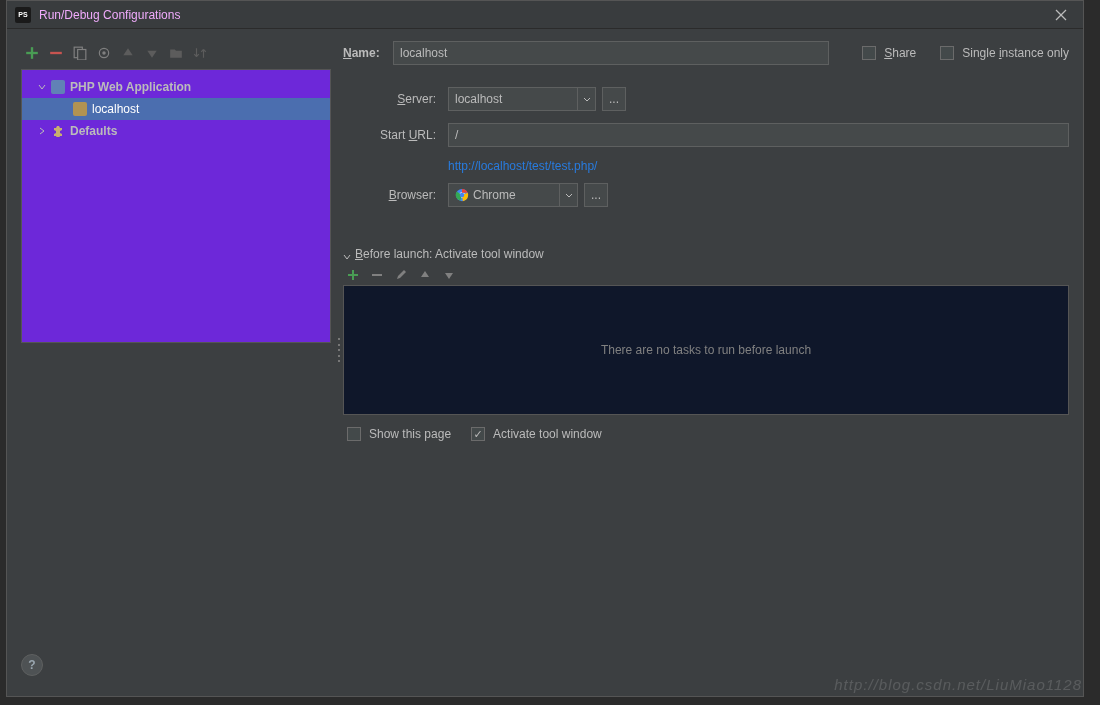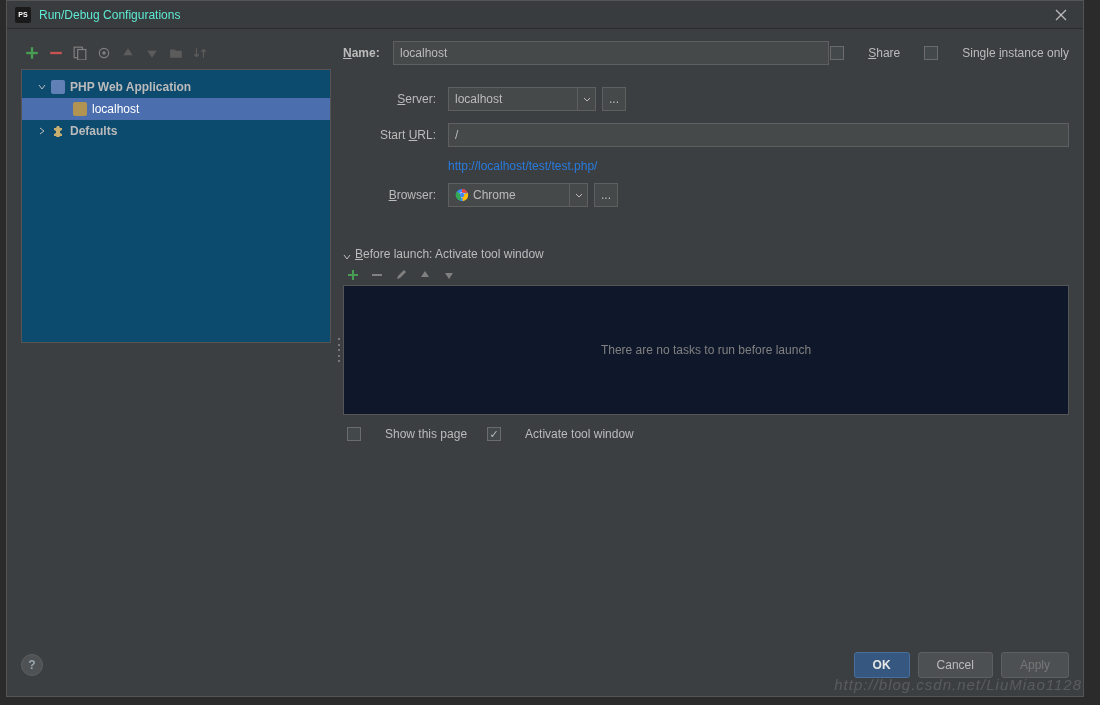--- a/index.html
+++ b/index.html
@@ -2,35 +2,35 @@
 <html><head>
 <meta charset="utf-8">
 <style>
   * { box-sizing: border-box; margin: 0; padding: 0; font-family: "Segoe UI", Arial, sans-serif; font-size: 12px; }
   body { background: #2b2b2b; color: #bbbbbb; width: 1100px; height: 705px; overflow: hidden; position: relative; }
   
   .dialog { position: absolute; top: 0; left: 6px; width: 1078px; height: 697px; background: #3c3f41; border: 1px solid #555; display: flex; flex-direction: column; }
   
   .titlebar { height: 28px; background: #393c3e; display: flex; align-items: center; padding: 0 8px; border-bottom: 1px solid #2b2b2b; }
   .titlebar .logo { width: 16px; height: 16px; background: #1a1a1a; color: #fff; font-size: 7px; font-weight: bold; display: flex; align-items: center; justify-content: center; margin-right: 8px; border-radius: 2px; }
-  .titlebar .title { color: #5eead4; flex: 1; }
+  .titlebar .title { color: #f0abfc; flex: 1; }
   .titlebar .close { width: 28px; height: 28px; display: flex; align-items: center; justify-content: center; color: #bbbbbb; cursor: pointer; }
   .titlebar .close svg { width: 12px; height: 12px; }
   
   .body { flex: 1; display: flex; flex-direction: column; padding: 12px 14px 0 14px; }
   .split { flex: 1; display: flex; gap: 12px; min-height: 0; }
   
   .left { width: 310px; display: flex; flex-direction: column; }
   .toolbar { display: flex; align-items: center; gap: 6px; height: 24px; margin-bottom: 4px; padding: 0 2px; }
   .toolbar .tb { width: 18px; height: 18px; display: flex; align-items: center; justify-content: center; color: #808080; }
   .toolbar .tb.add { color: #499c54; }
   .toolbar .tb.rem { color: #c75450; }
   .toolbar svg { width: 14px; height: 14px; }
   
-  .tree { flex: 1; border: 1px solid #555; background: #0c4a6e; padding-top: 6px; overflow: auto; }
+  .tree { flex: 1; border: 1px solid #555; background: #6d28d9; padding-top: 6px; overflow: auto; }
   .tree-row { height: 22px; display: flex; align-items: center; padding-left: 4px; color: #bbbbbb; cursor: pointer; }
   .tree-row.bold { font-weight: bold; }
   .tree-row.sel { background: #4b6eaf; color: #fff; }
   .tree-row.lvl1 { padding-left: 16px; }
   .tree-row.lvl2 { padding-left: 50px; }
   .tree-row .arrow { width: 8px; height: 8px; margin-right: 4px; }
   .tree-row .icon { width: 16px; height: 16px; margin-right: 4px; display: flex; align-items: center; justify-content: center; }
   
   .right { flex: 1; display: flex; flex-direction: column; }
   .form-row { display: flex; align-items: center; margin-bottom: 12px; }
@@ -41,21 +41,21 @@
   
   input[type=text] { background: #45494a; border: 1px solid #5e6060; color: #bbbbbb; height: 24px; padding: 0 6px; outline: none; }
   .name-input { flex: 0 0 436px; }
   .select { background: #45494a; border: 1px solid #5e6060; height: 24px; display: flex; align-items: center; color: #bbbbbb; width: 148px; }
   .select .txt { flex: 1; padding: 0 6px; display: flex; align-items: center; gap: 4px; }
   .select .dd { width: 18px; height: 100%; border-left: 1px solid #5e6060; display: flex; align-items: center; justify-content: center; }
   .dots-btn { width: 24px; height: 24px; background: #45494a; border: 1px solid #5e6060; color: #bbbbbb; display: flex; align-items: center; justify-content: center; margin-left: 6px; cursor: pointer; }
   .url-input { flex: 1; }
   
   .checkrow { display: flex; align-items: center; gap: 24px; margin-left: auto; }
-  .chk { display: flex; align-items: center; gap: 24px; color: #bbbbbb; cursor: pointer; }
+  .chk { display: flex; align-items: center; gap: 8px; color: #bbbbbb; cursor: pointer; }
   .chk .box { width: 14px; height: 14px; border: 1px solid #6b6b6b; background: #43494a; display: flex; align-items: center; justify-content: center; }
   .chk .box.checked::after { content: "✓"; font-size: 11px; color: #bbbbbb; line-height: 1; }
   
   .section-title { color: #bbbbbb; margin-top: 4px; margin-bottom: 10px; border-bottom: 0px; }
   .section-line { height:1px; background:#555; margin-bottom:10px; }
   
   .indent { padding-left: 20px; }
   .link { color: #287bde; font-size: 12px; margin-bottom: 10px; display: inline-block; }
   
   .before { margin-top: 28px; }
@@ -211,21 +211,21 @@
             <label class="col2">Start <span class="mn">U</span>RL:</label>
             <input type="text" class="url-input" value="/" style="">
           </div>
 
           <div style="padding-left:85px;">
             <span class="link">http://localhost/test/test.php/</span>
           </div>
 
           <div class="form-row">
             <label class="col2"><span class="mn">B</span>rowser:</label>
-            <div class="select" style="width:140px">
+            <div class="select" style="width:130px">
               <span class="txt">
                 <svg class="chrome-icon" viewBox="0 0 16 16">
                     <circle cx="8" cy="8" r="7" fill="#4285f4"></circle>
                     <circle cx="8" cy="8" r="3.2" fill="#fff"></circle>
                     <path d="M8 1 A7 7 0 0 1 14.5 5.5 L8 5.5z" fill="#ea4335"></path>
                     <path d="M2 4 A7 7 0 0 0 6 14.7 L8 8z" fill="#34a853"></path>
                     <path d="M14.5 5.5 A7 7 0 0 1 9 15 L8 8z" fill="#fbbc05"></path>
                     <circle cx="8" cy="8" r="2.6" fill="#4285f4"></circle>
                   </svg>
                 <span>Chrome</span>
@@ -297,21 +297,16 @@
           </div>
         </div>
       </div>
     </div>
 
     <div style="flex:1"></div>
   </div>
 
   <div class="footer">
     <div class="help">?</div>
-    <div class="btns">
-      <div class="btn primary">OK</div>
-      <div class="btn">Cancel</div>
-      <div class="btn disabled">Apply</div>
-    </div>
   </div>
 </div>
 
 <div class="watermark">http://blog.csdn.net/LiuMiao1128</div>
 
 </body></html>

